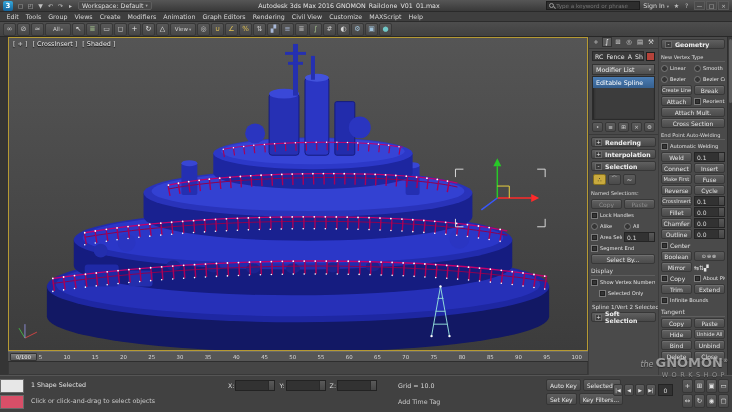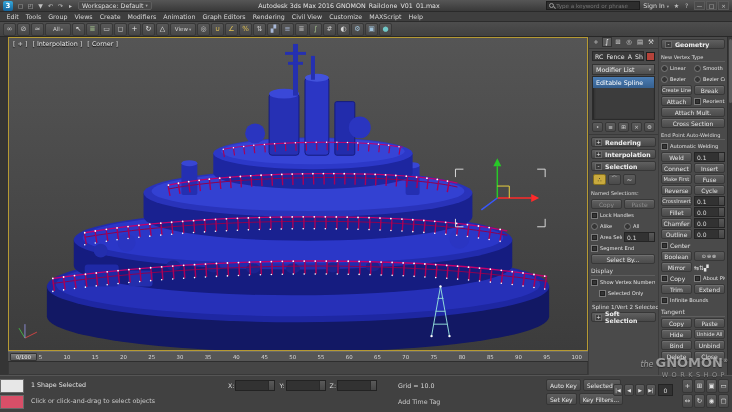--- a/index.html
+++ b/index.html
@@ -319,22 +319,22 @@
 
       <g stroke-width="1">
         <line x1="16" y1="302" x2="28" y2="296" stroke="#cc4444"></line>
         <line x1="16" y1="302" x2="10" y2="292" stroke="#44aa44"></line>
         <line x1="16" y1="302" x2="16" y2="288" stroke="#8888cc"></line>
       </g>
     </svg>
     <div class="vplabel">
 
     <span>[ + ]</span>
-        <span>[ Interpolation ]</span>
-        <span>[ Corner ]</span>
+        <span>[ CrossInsert ]</span>
+        <span>[ Shaded ]</span>
       </div>
   </div>
 
   <div class="cmdpanel">
     <div class="pcol">
       <div class="ptabs">
 
       <span class="ptab">+</span>
           <span class="ptab active">∫</span>
           <span class="ptab">⊞</span>

